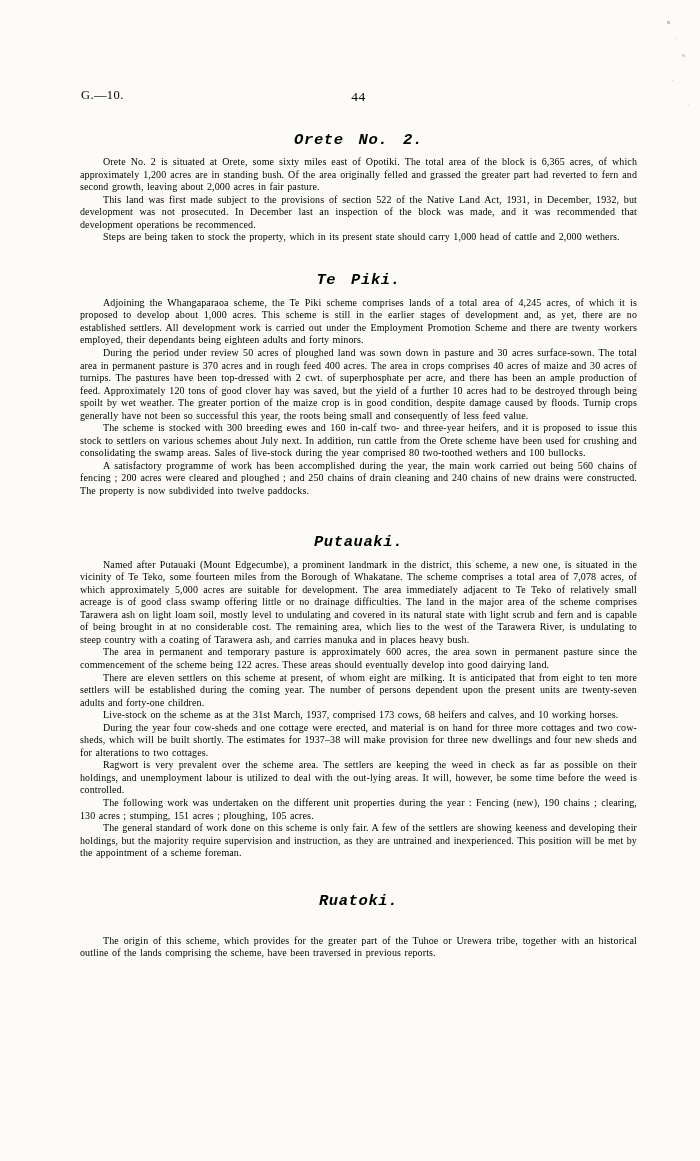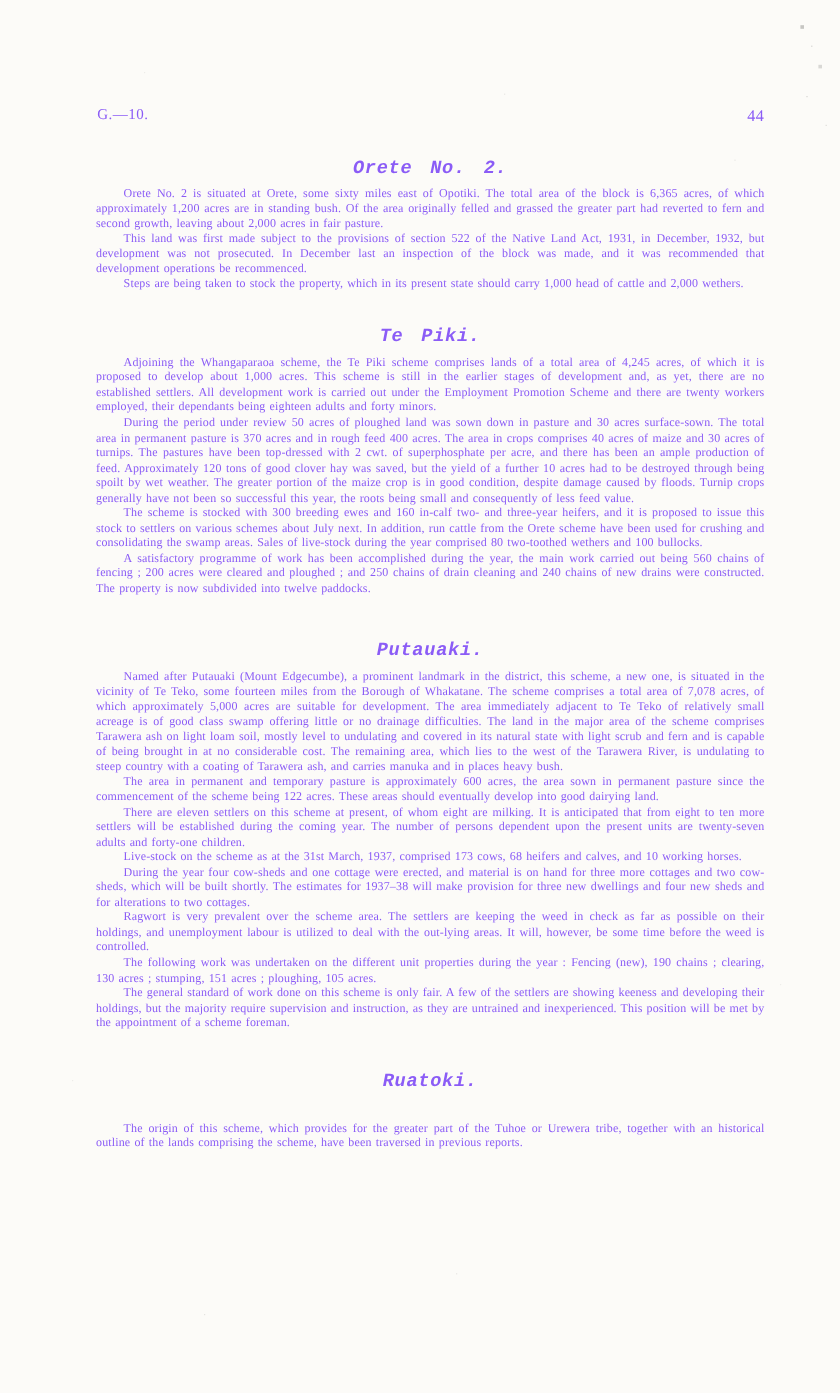--- a/index.html
+++ b/index.html
@@ -7,21 +7,21 @@
     padding: 0;
     background: #e8e8e6;
     font-family: "Liberation Serif", "DejaVu Serif", serif;
   }
   .page {
     position: relative;
     width: 700px;
     height: 1161px;
     margin: 0 auto;
     background: #fcfbf8;
-    color: #8b5cf6;
+    color: #000000;
     overflow: hidden;
   }
   
   .noise {
     position: absolute;
     left: 0; top: 0;
     width: 1px; height: 1px;
     background: transparent;
     box-shadow:
       668px 22px 0 1px rgba(60,60,58,0.28),
@@ -56,21 +56,21 @@
     letter-spacing: 0.4px;
   }
   .h-left {
     position: absolute;
     left: 1px; top: 0;
   }
   .h-center {
     position: absolute;
     left: 0; right: 0;
     top: 1px;
-    text-align: right;
+    text-align: center;
     font-size: 13.5px;
   }
   h2.sec-title {
     text-align: center;
     font-style: italic;
     font-weight: bold;
     font-size: 15.5px;
     line-height: 17px;
     letter-spacing: 0.6px;
     word-spacing: 5px;

